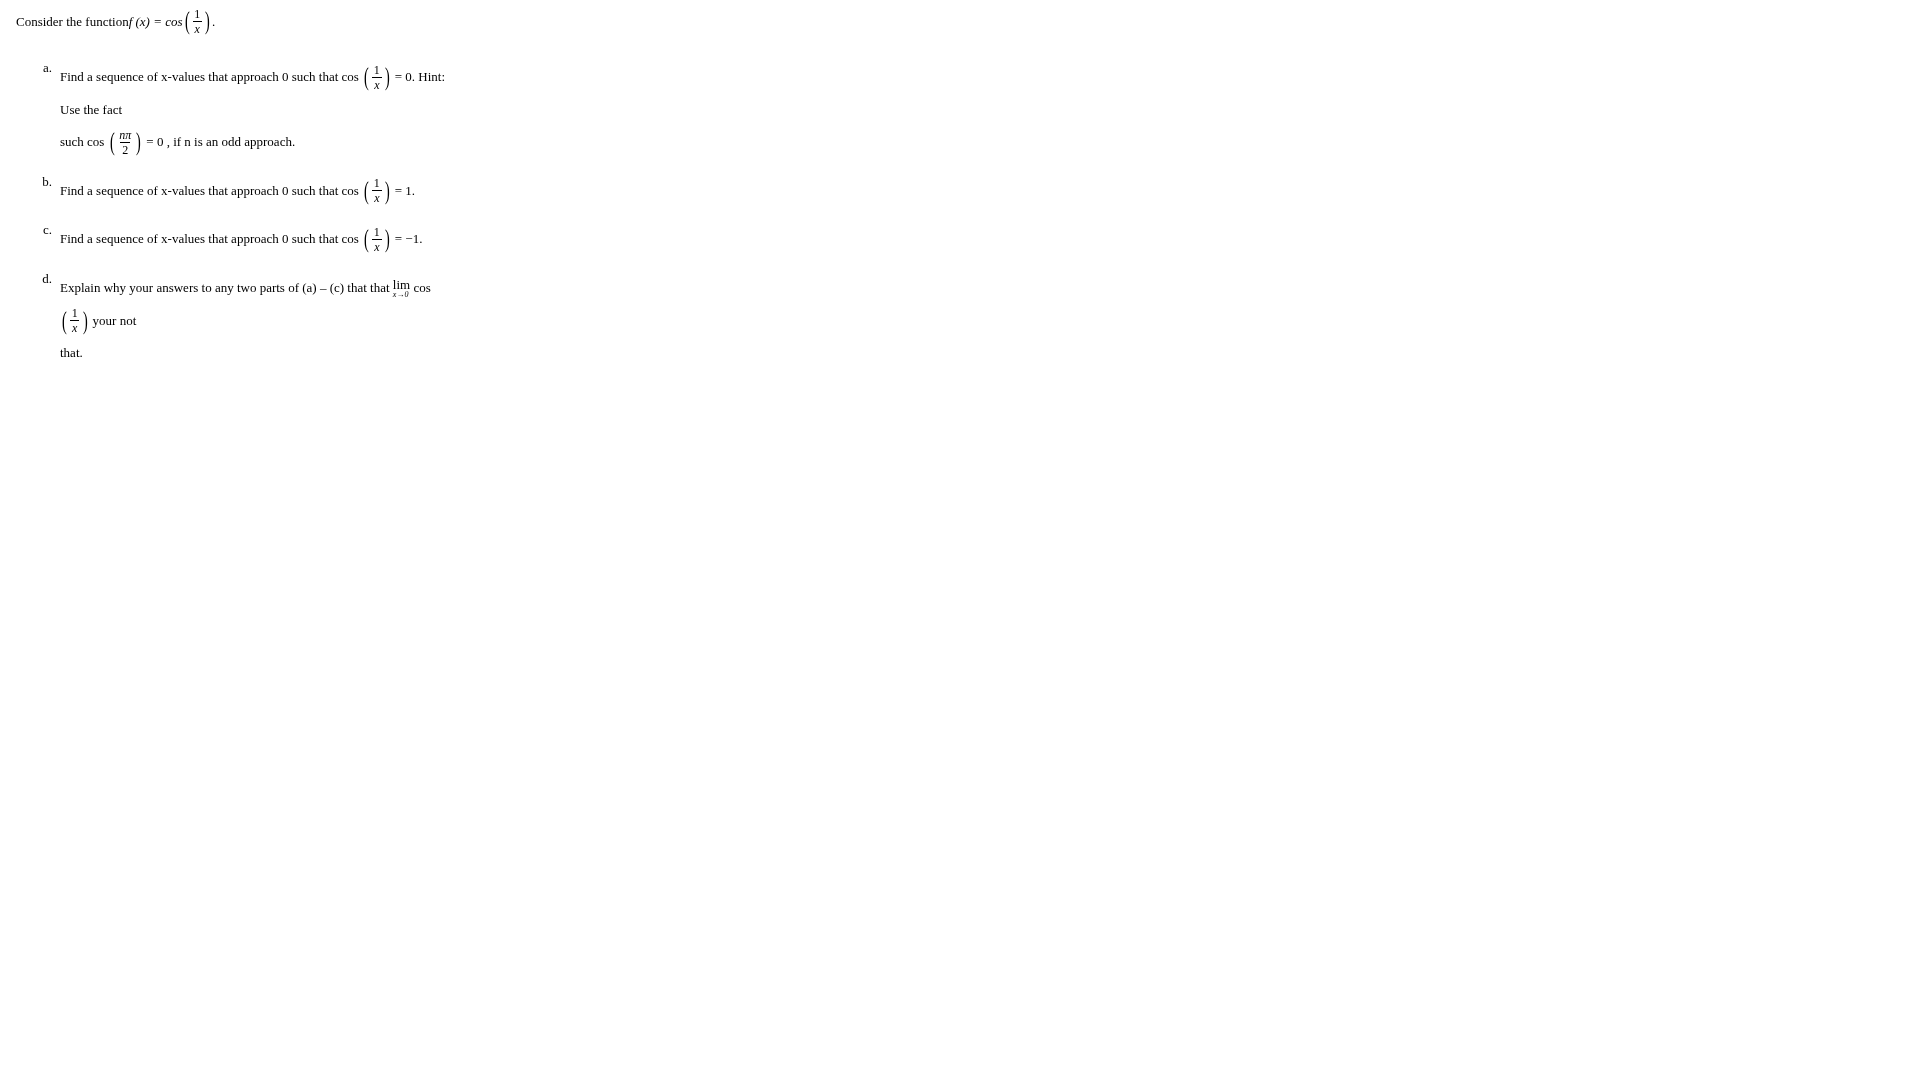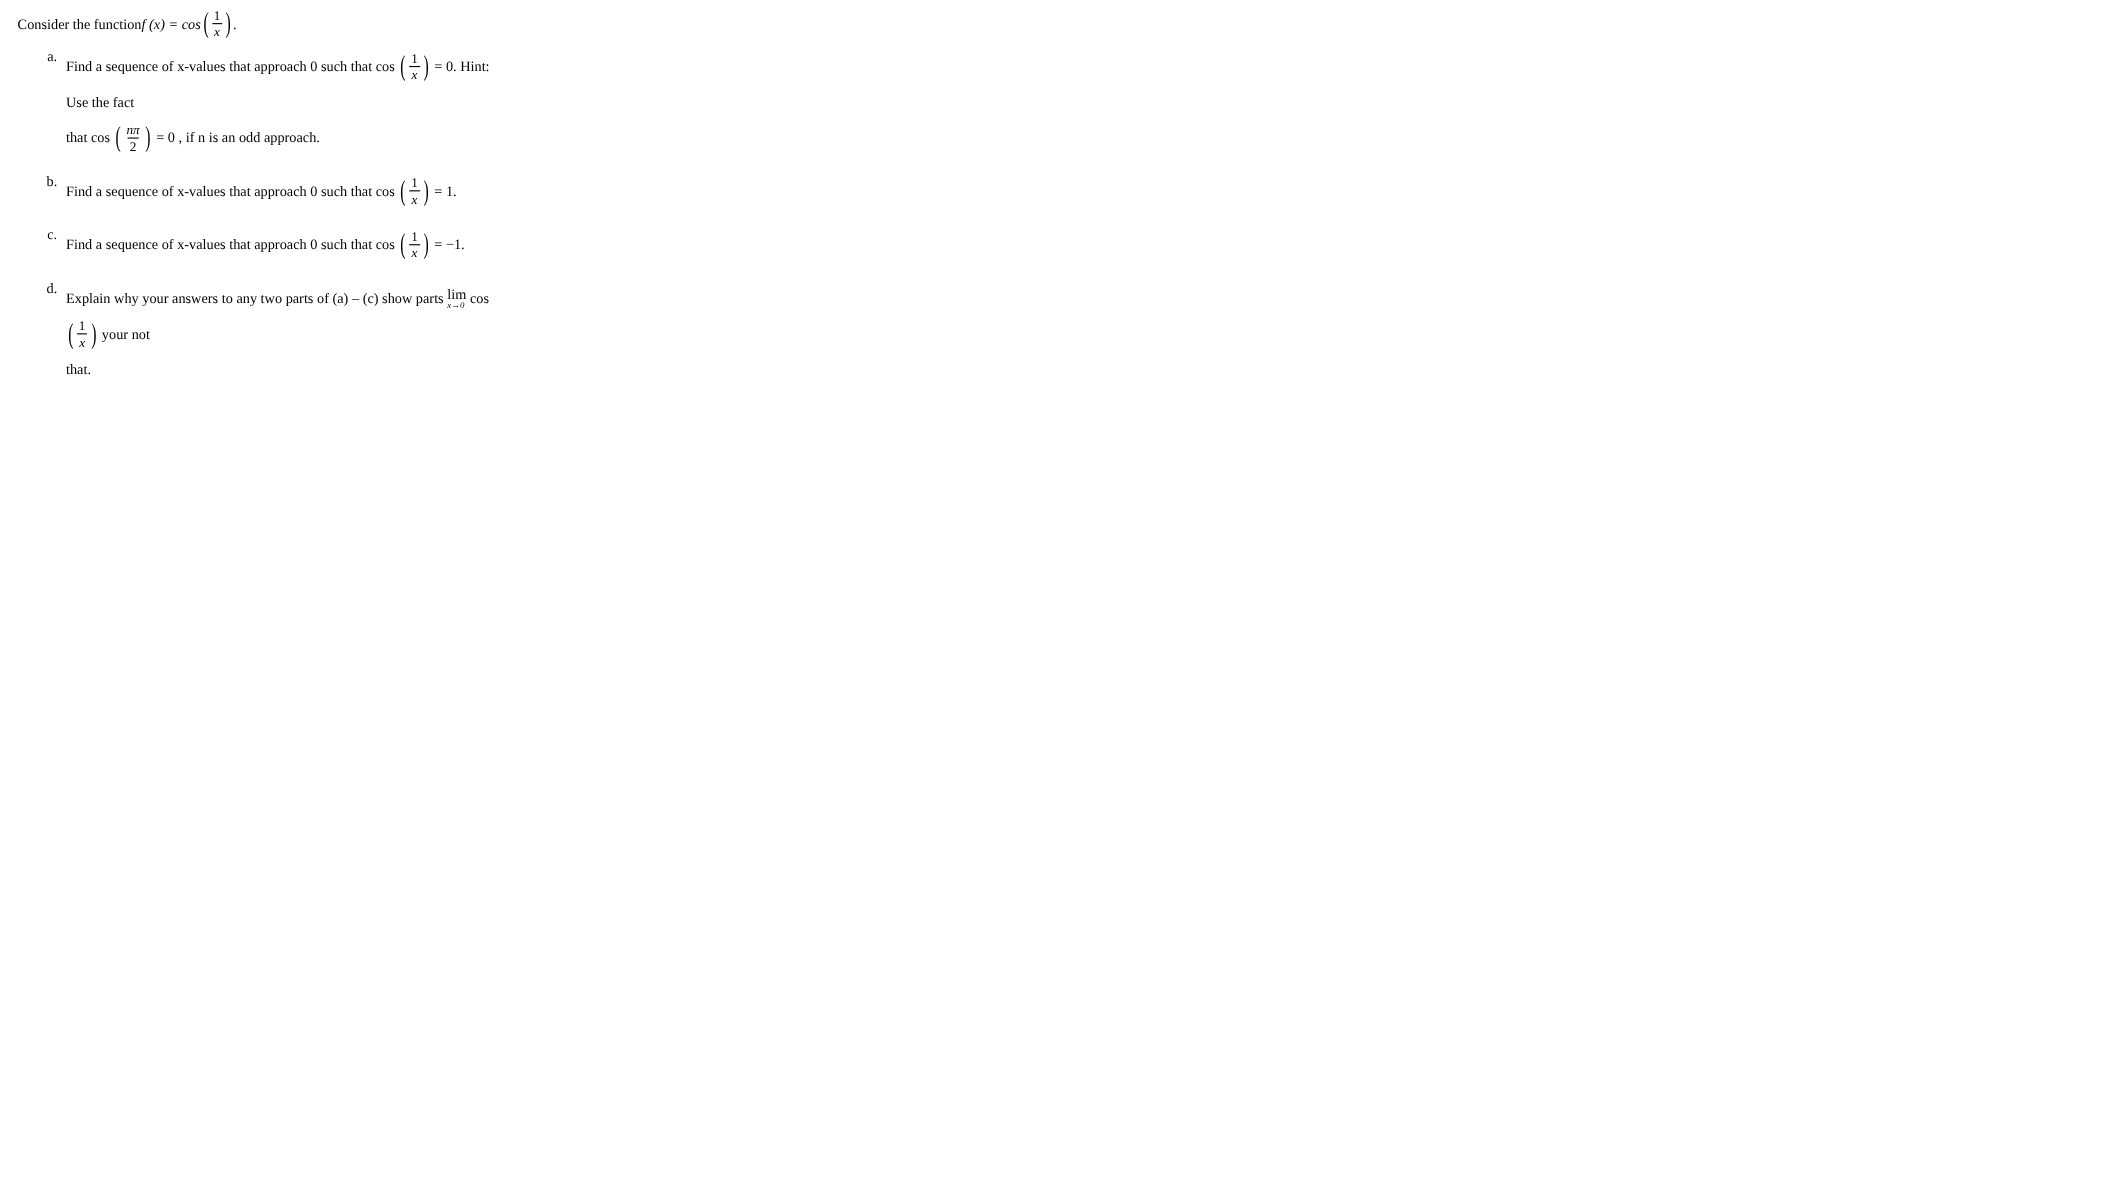--- a/index.html
+++ b/index.html
@@ -9,21 +9,21 @@
       color: #000;
       background: #fff;
       padding: 8px 16px;
       width: 1920px;
       height: 1080px;
     }
     .intro {
       display: flex;
       align-items: center;
       flex-wrap: wrap;
-      margin-bottom: 8px;
+      margin-bottom: 25px;
     }
     .list {
       margin-left: 24px;
     }
     .item {
       display: flex;
       margin-bottom: 16px;
       max-width: 420px;
     }
     .marker {
@@ -108,21 +108,21 @@
         <span class="paren">(</span>
         <span class="frac">
           <span class="frac-num">1</span>
           <span class="frac-den italic">x</span>
         </span>
         <span class="paren">)</span>
       </span>
       <span class="text-line"> = 0.</span>
       <span class="text-line">   Hint: Use the fact</span>
       <br>
-      <span class="text-line">that </span>
+      <span class="text-line">such </span>
       <span class="text-line">cos</span>
       <span class="paren-wrap">
         <span class="paren">(</span>
         <span class="frac">
           <span class="frac-num italic">nπ</span>
           <span class="frac-den">2</span>
         </span>
         <span class="paren">)</span>
       </span>
       <span class="text-line"> = 0</span>
@@ -160,21 +160,21 @@
         </span>
         <span class="paren">)</span>
       </span>
       <span class="text-line"> = −1.</span>
     </div>
   </div>
 
   <div class="item">
     <div class="marker">d.</div>
     <div class="content">
-      <span class="text-line">Explain why your answers to any two parts of (a) – (c) show parts </span>
+      <span class="text-line">Explain why your answers to any two parts of (a) – (c) that that </span>
       <span class="limit">
         <span class="limit-top">lim</span>
         <span class="limit-bot italic">x→0</span>
       </span>
       <span class="text-line"> cos</span>
       <span class="paren-wrap">
         <span class="paren">(</span>
         <span class="frac">
           <span class="frac-num">1</span>
           <span class="frac-den italic">x</span>

